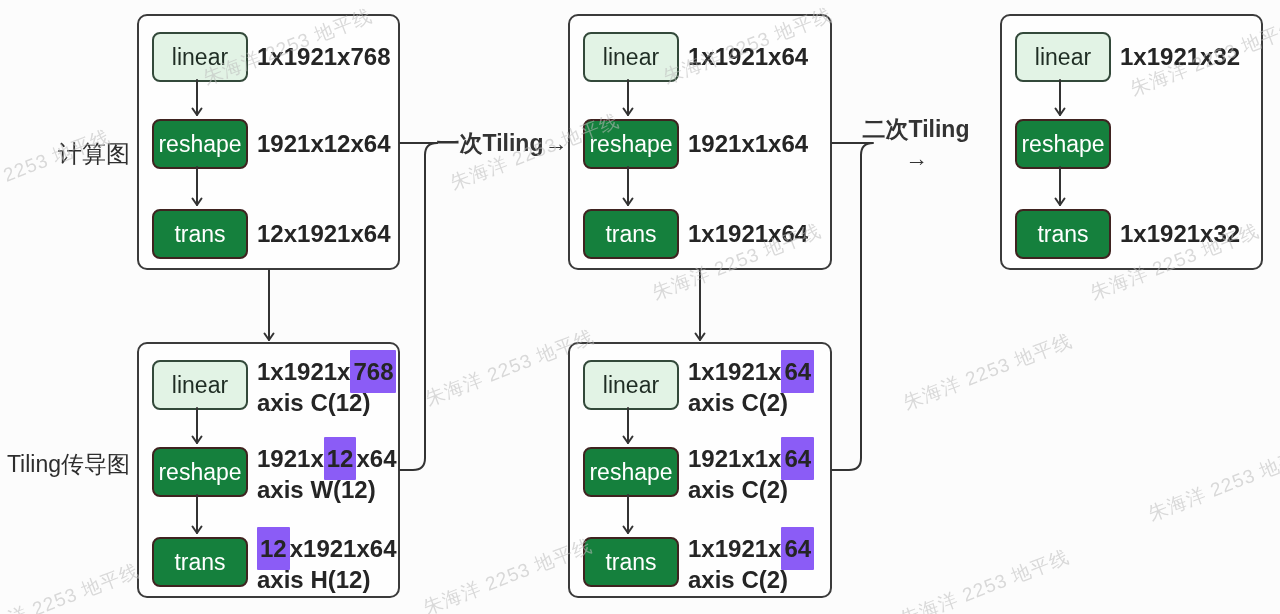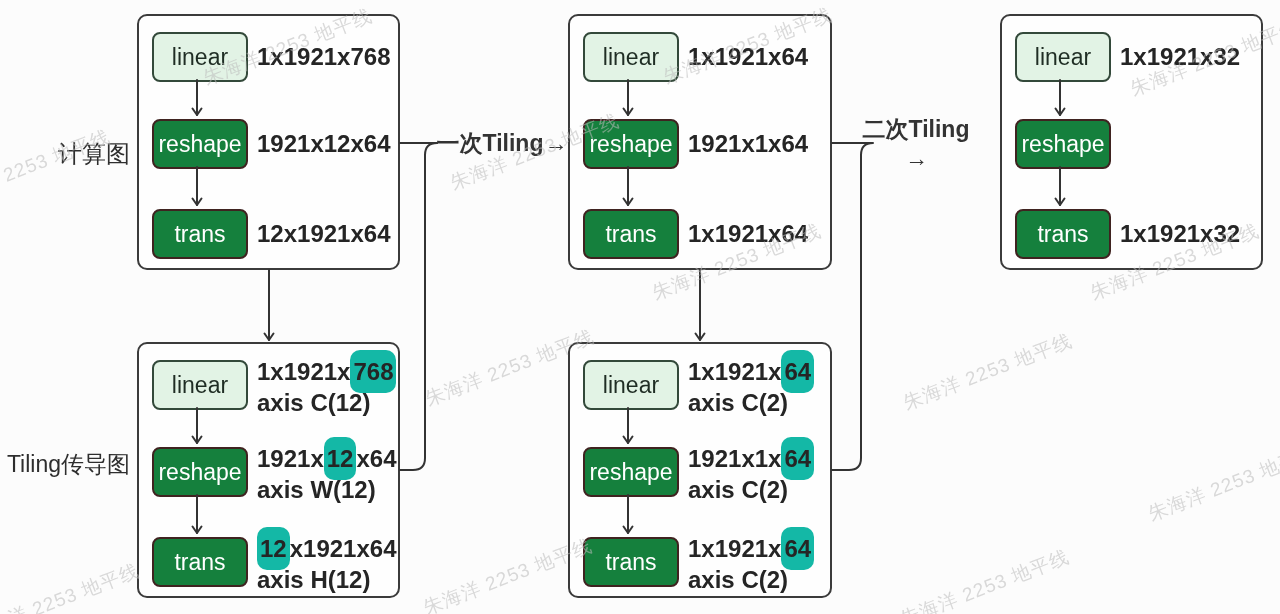--- a/index.html
+++ b/index.html
@@ -36,21 +36,21 @@
   .shape{
     position:absolute;left:118px;font-size:24px;font-weight:700;
     line-height:30px;color:#252525;white-space:nowrap;letter-spacing:0px;
   }
   .shape.s0{top:26px;} .shape.s1{top:113px;} .shape.s2{top:203px;}
   .shape2{
     position:absolute;left:118px;font-size:24px;font-weight:700;
     line-height:31px;color:#252525;white-space:nowrap;
   }
   .shape2.s0{top:12px;} .shape2.s1{top:99px;} .shape2.s2{top:189px;}
-  .hl{background:#14b8a6;padding:8px 3px;border-radius:10px;}
+  .hl{background:#8b5cf6;padding:8px 3px;border-radius:1px;}
   .hl:empty{display:none;}
   
   .side-label{
     position:absolute;left:0;width:130px;text-align:right;
     font-size:24px;font-weight:500;color:#2e2e2e;z-index:4;white-space:nowrap;
   }
   #label-compute{top:138px;}
   #label-tiling{top:449px;font-size:23px;}
   
   .tiling-label{

